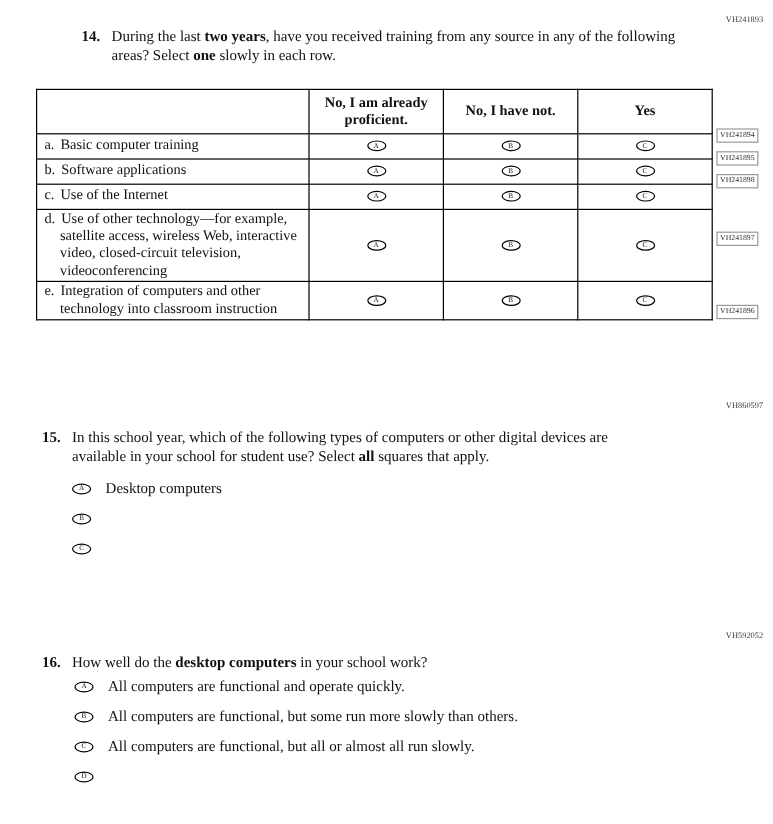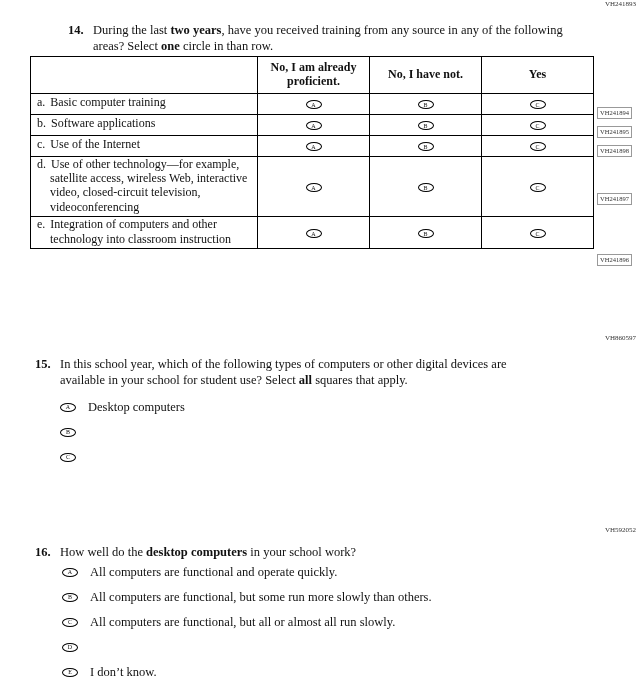--- a/index.html
+++ b/index.html
@@ -12,21 +12,21 @@
   .rowcode{
     position:absolute;left:597px;font-size:6.5px;color:#333;
     border:1px solid #999;padding:1px 2px;line-height:8px;background:#fff;
   }
   .qblock{position:absolute;font-size:12.5px;line-height:1.28;}
   .qnum{position:absolute;left:0;top:0;font-weight:bold;}
   .qtext{display:block;padding-left:25px;}
   .b{font-weight:bold;}
 
   table.survey{
-    position:absolute;left:30px;top:56px;border-collapse:collapse;
+    position:absolute;left:30px;top:74px;border-collapse:collapse;
     table-layout:fixed;background:#fff;
   }
   .survey th,.survey td{border:1px solid #000;}
   .survey th{
     font-size:12px;font-weight:bold;text-align:center;line-height:1.15;
     padding:4px 6px;vertical-align:middle;
   }
   .survey td.label{
     font-size:12px;line-height:1.2;padding:0 4px 2px 19px;
     text-indent:-13px;vertical-align:middle;text-align:left;
@@ -41,25 +41,25 @@
     font-size:6px;line-height:1;vertical-align:middle;background:#fff;
     font-family:"Liberation Serif",serif;color:#111;cursor:pointer;
   }
   .options{position:absolute;}
   .option{display:flex;align-items:center;margin-bottom:9px;font-size:12.5px;height:16px;}
   .option .bubble{margin-right:12px;flex:0 0 auto;}
 </style>
 </head>
 <body>
 
-<span class="code" style="top:0;right:8px;">VH241893</span>
+<span class="code" style="top:12px;right:8px;">VH241893</span>
 
 <div class="qblock" style="left:35px;top:22px;width:517px;margin-left:33px;">
   <span class="qnum">14.</span>
-  <span class="qtext"><span>During the last </span><span class="b">two years</span><span>, have you received training from any source in any of the following areas? Select </span><span class="b">one</span><span> circle in than row.</span></span>
+  <span class="qtext"><span>During the last </span><span class="b">two years</span><span>, have you received training from any source in any of the following areas? Select </span><span class="b">one</span><span> slowly in each row.</span></span>
 </div>
 
 <table class="survey">
   <colgroup>
     <col style="width:227px">
       <col style="width:112px">
       <col style="width:112px">
       <col style="width:112px">
   </colgroup>
   <thead>
@@ -146,17 +146,13 @@
     <span class="bubble">B</span>
     <span>All computers are functional, but some run more slowly than others.</span>
   </div>
   <div class="option">
     <span class="bubble">C</span>
     <span>All computers are functional, but all or almost all run slowly.</span>
   </div>
   <div class="option">
     <span class="bubble">D</span>
   </div>
-  <div class="option">
-    <span class="bubble">E</span>
-    <span>I don’t know.</span>
-  </div>
 </div>
 
 </body></html>

